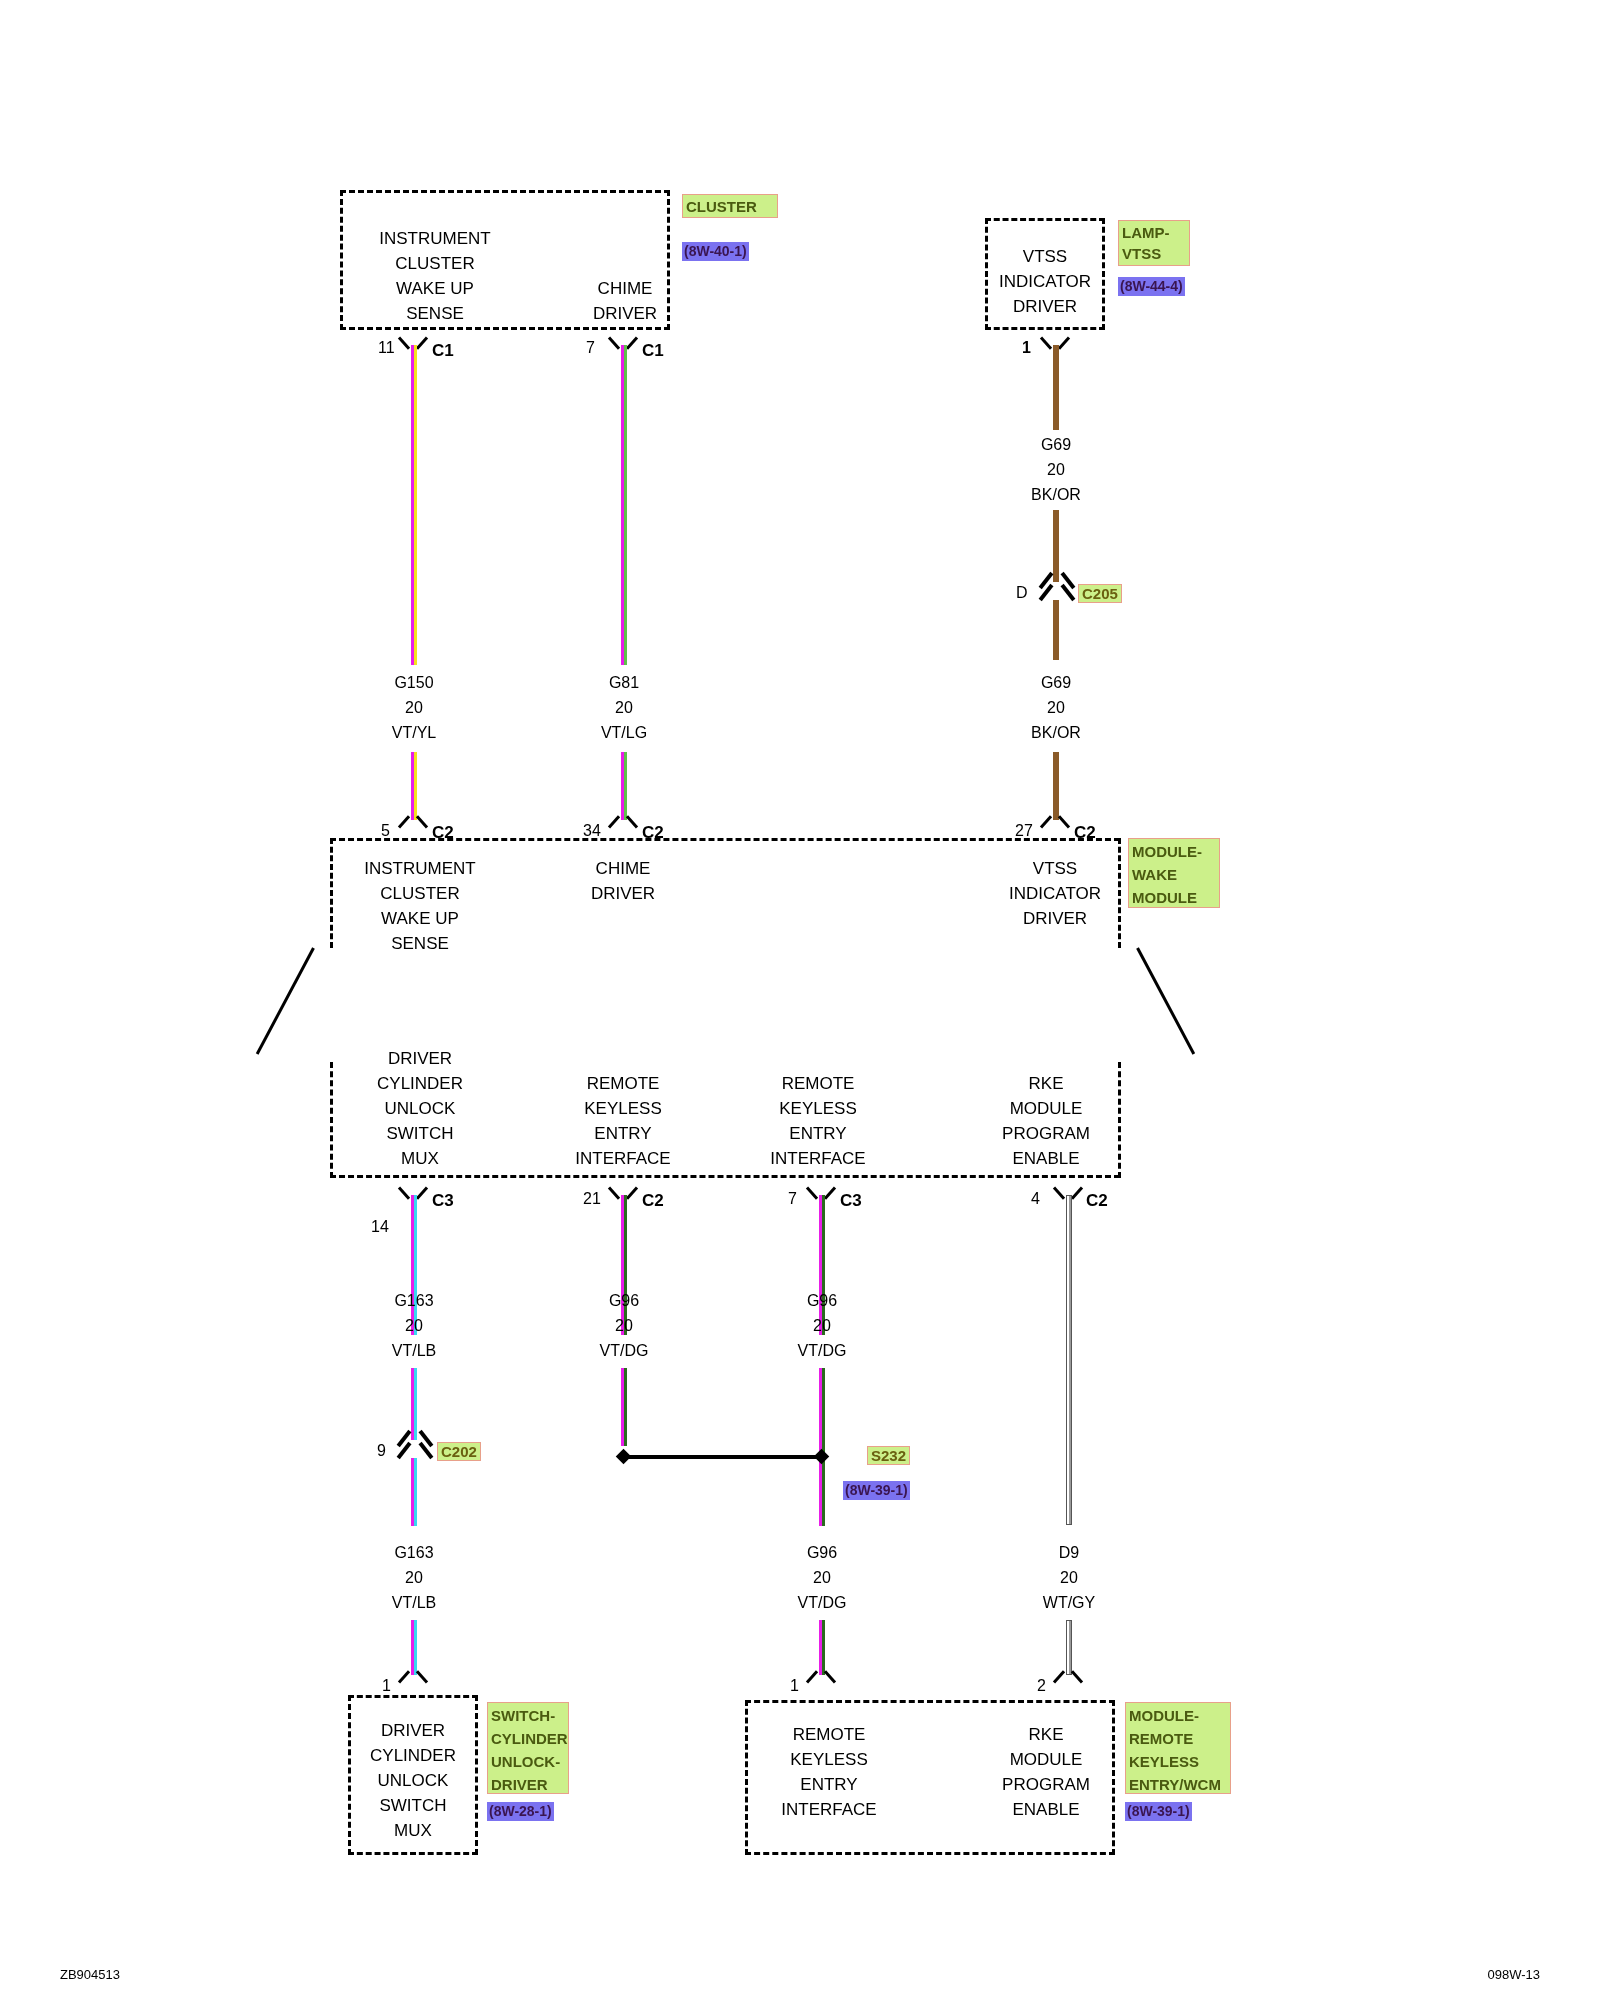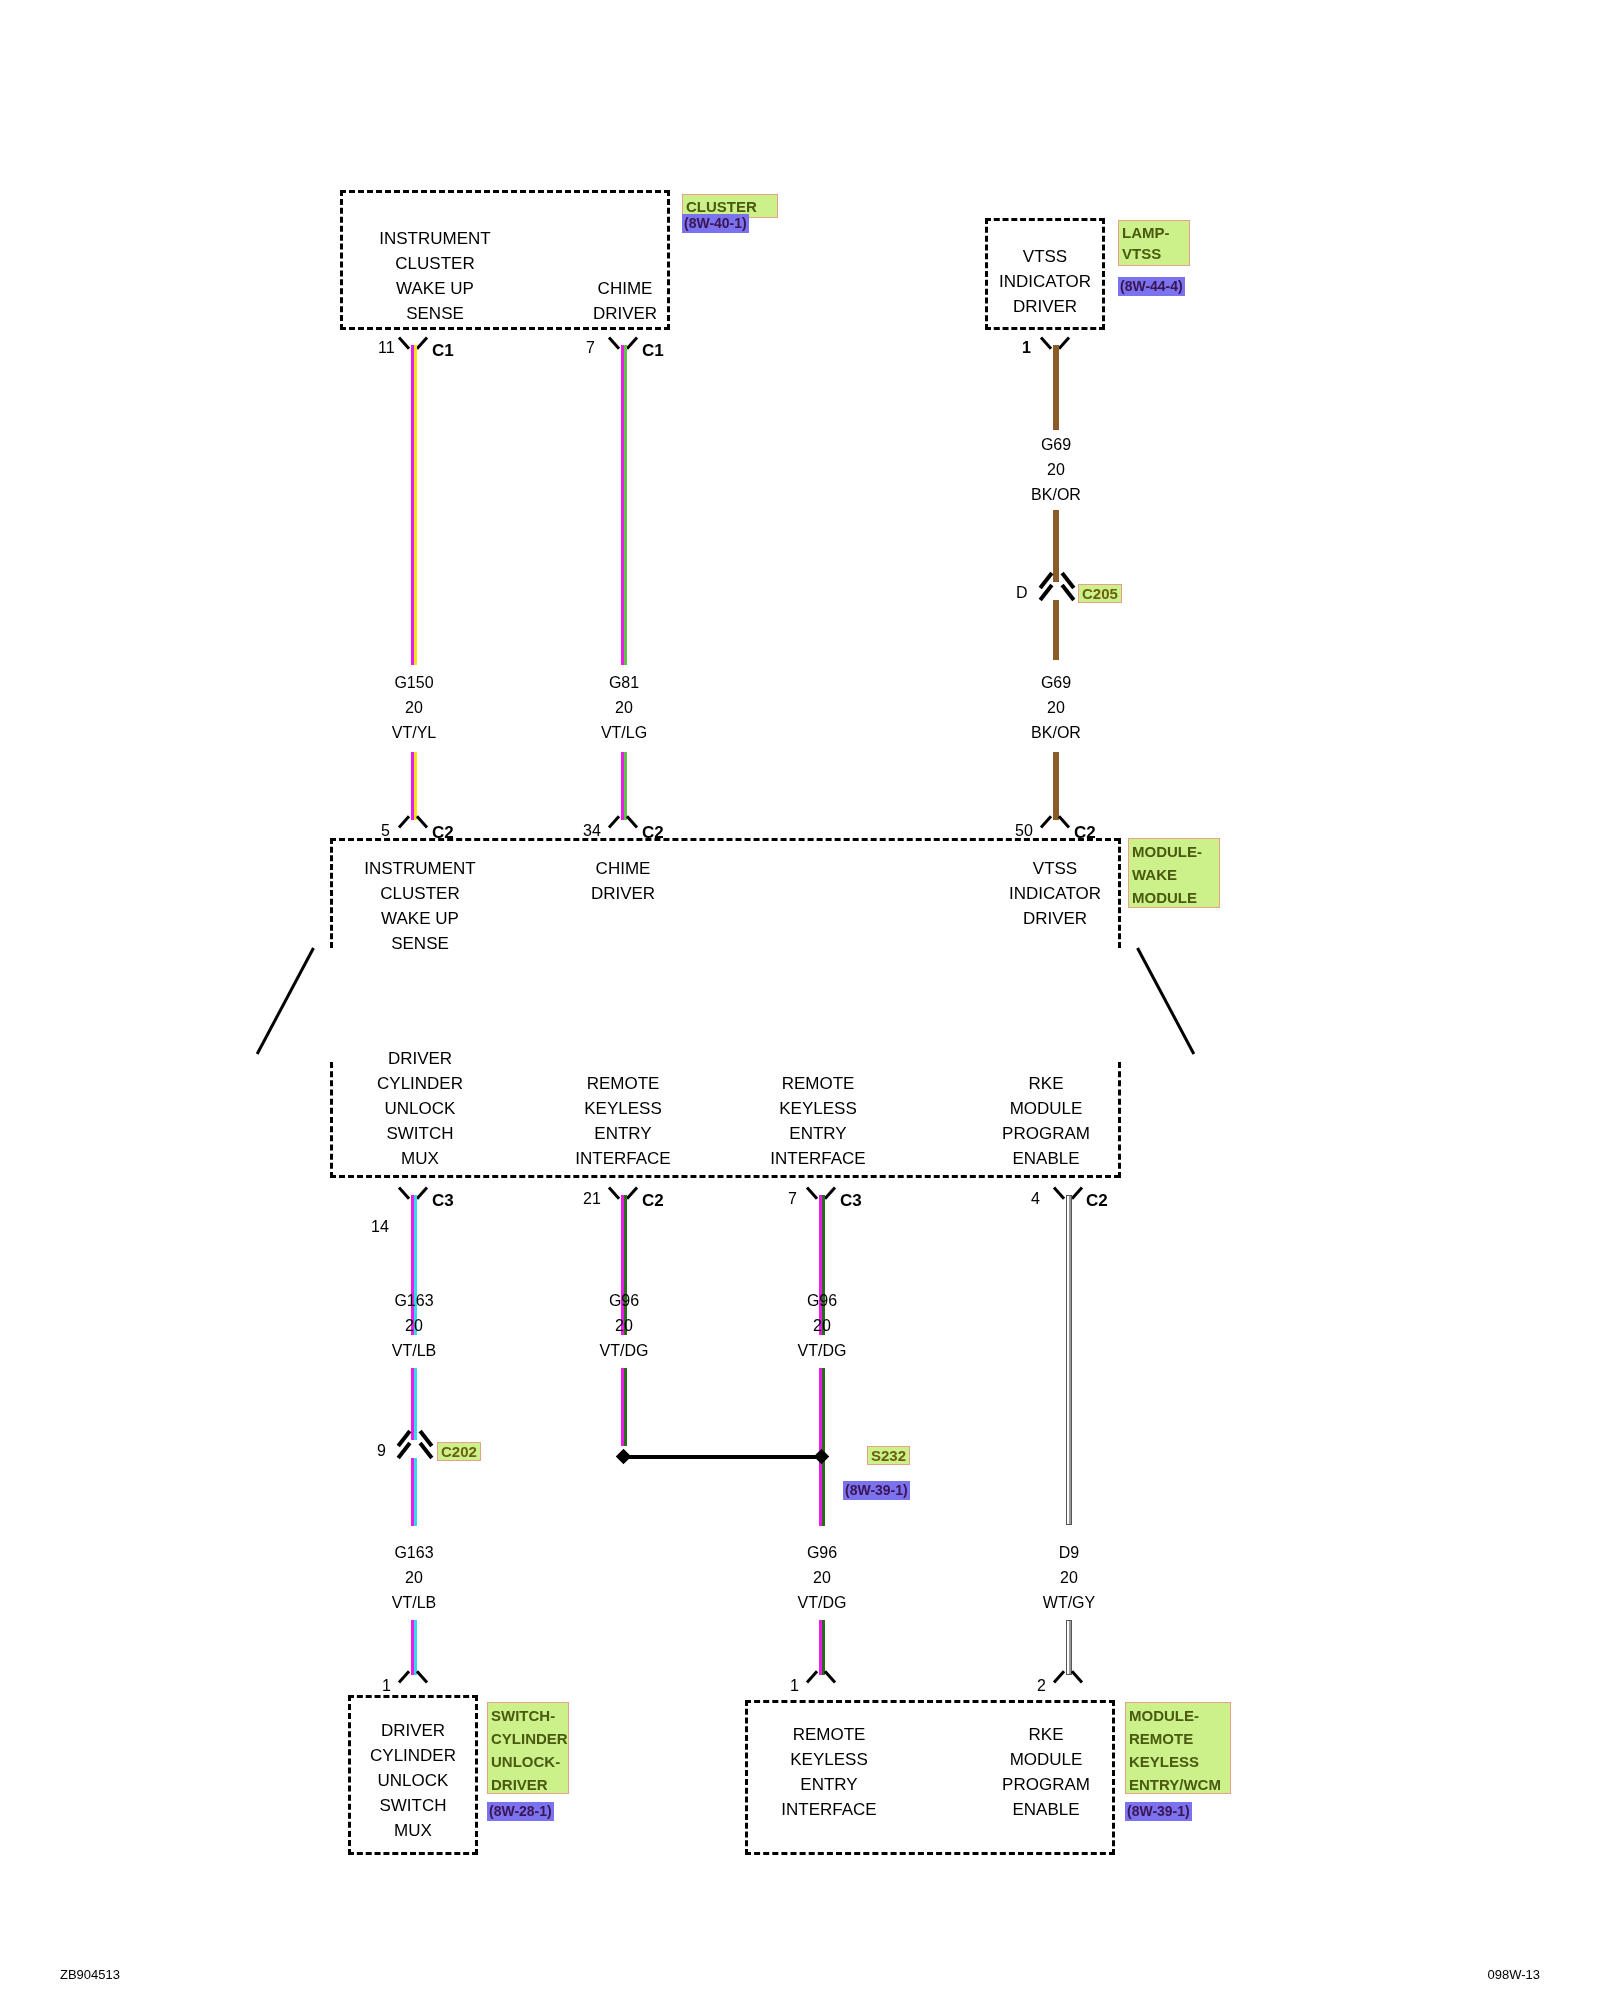--- a/index.html
+++ b/index.html
@@ -213,21 +213,21 @@
     <div>INSTRUMENT</div>
     <div>CLUSTER</div>
     <div>WAKE UP</div>
     <div>SENSE</div>
   </div>
   <div class="btext" style="left:560px; top:276px; width:130px;">
     <div>CHIME</div>
     <div>DRIVER</div>
   </div>
   <div class="callout-name" style="left:682px; top:194px; width:96px; height:24px;">CLUSTER</div>
-  <div class="callout-ref" style="left:682px; top:214px;">(8W-40-1)</div>
+  <div class="callout-ref" style="left:682px; top:242px;">(8W-40-1)</div>
 
   <div class="dbox" style="left:985px; top:218px; width:120px; height:112px;"></div>
   <div class="btext" style="left:985px; top:244px; width:120px;">
     <div>VTSS</div>
     <div>INDICATOR</div>
     <div>DRIVER</div>
   </div>
   <div class="callout-name" style="left:1118px; top:220px; width:72px; height:46px;">
     <div>LAMP-</div>
     <div>VTSS</div>
@@ -330,21 +330,21 @@
     <span class="l"></span>
       <span class="r"></span>
   </div>
   <div class="pinnum" style="left:583px; top:822px;">34</div>
   <div class="conname" style="left:642px; top:823px;">C2</div>
 
   <div class="term up" style="left:1042px; top:815px;">
     <span class="l"></span>
       <span class="r"></span>
   </div>
-  <div class="pinnum" style="left:1015px; top:822px;">50</div>
+  <div class="pinnum" style="left:1015px; top:822px;">27</div>
   <div class="conname" style="left:1074px; top:823px;">C2</div>
 
   <div class="bcm-edge" style="left:330px; top:838px; width:790px;"></div>
 
   <div class="bcm-edge" style="left:330px; top:1175px; width:790px;"></div>
 
   <div class="bcm-side" style="left:330px; top:838px; height:110px;"></div>
 
   <div class="bcm-side" style="left:330px; top:1062px; height:116px;"></div>
 

